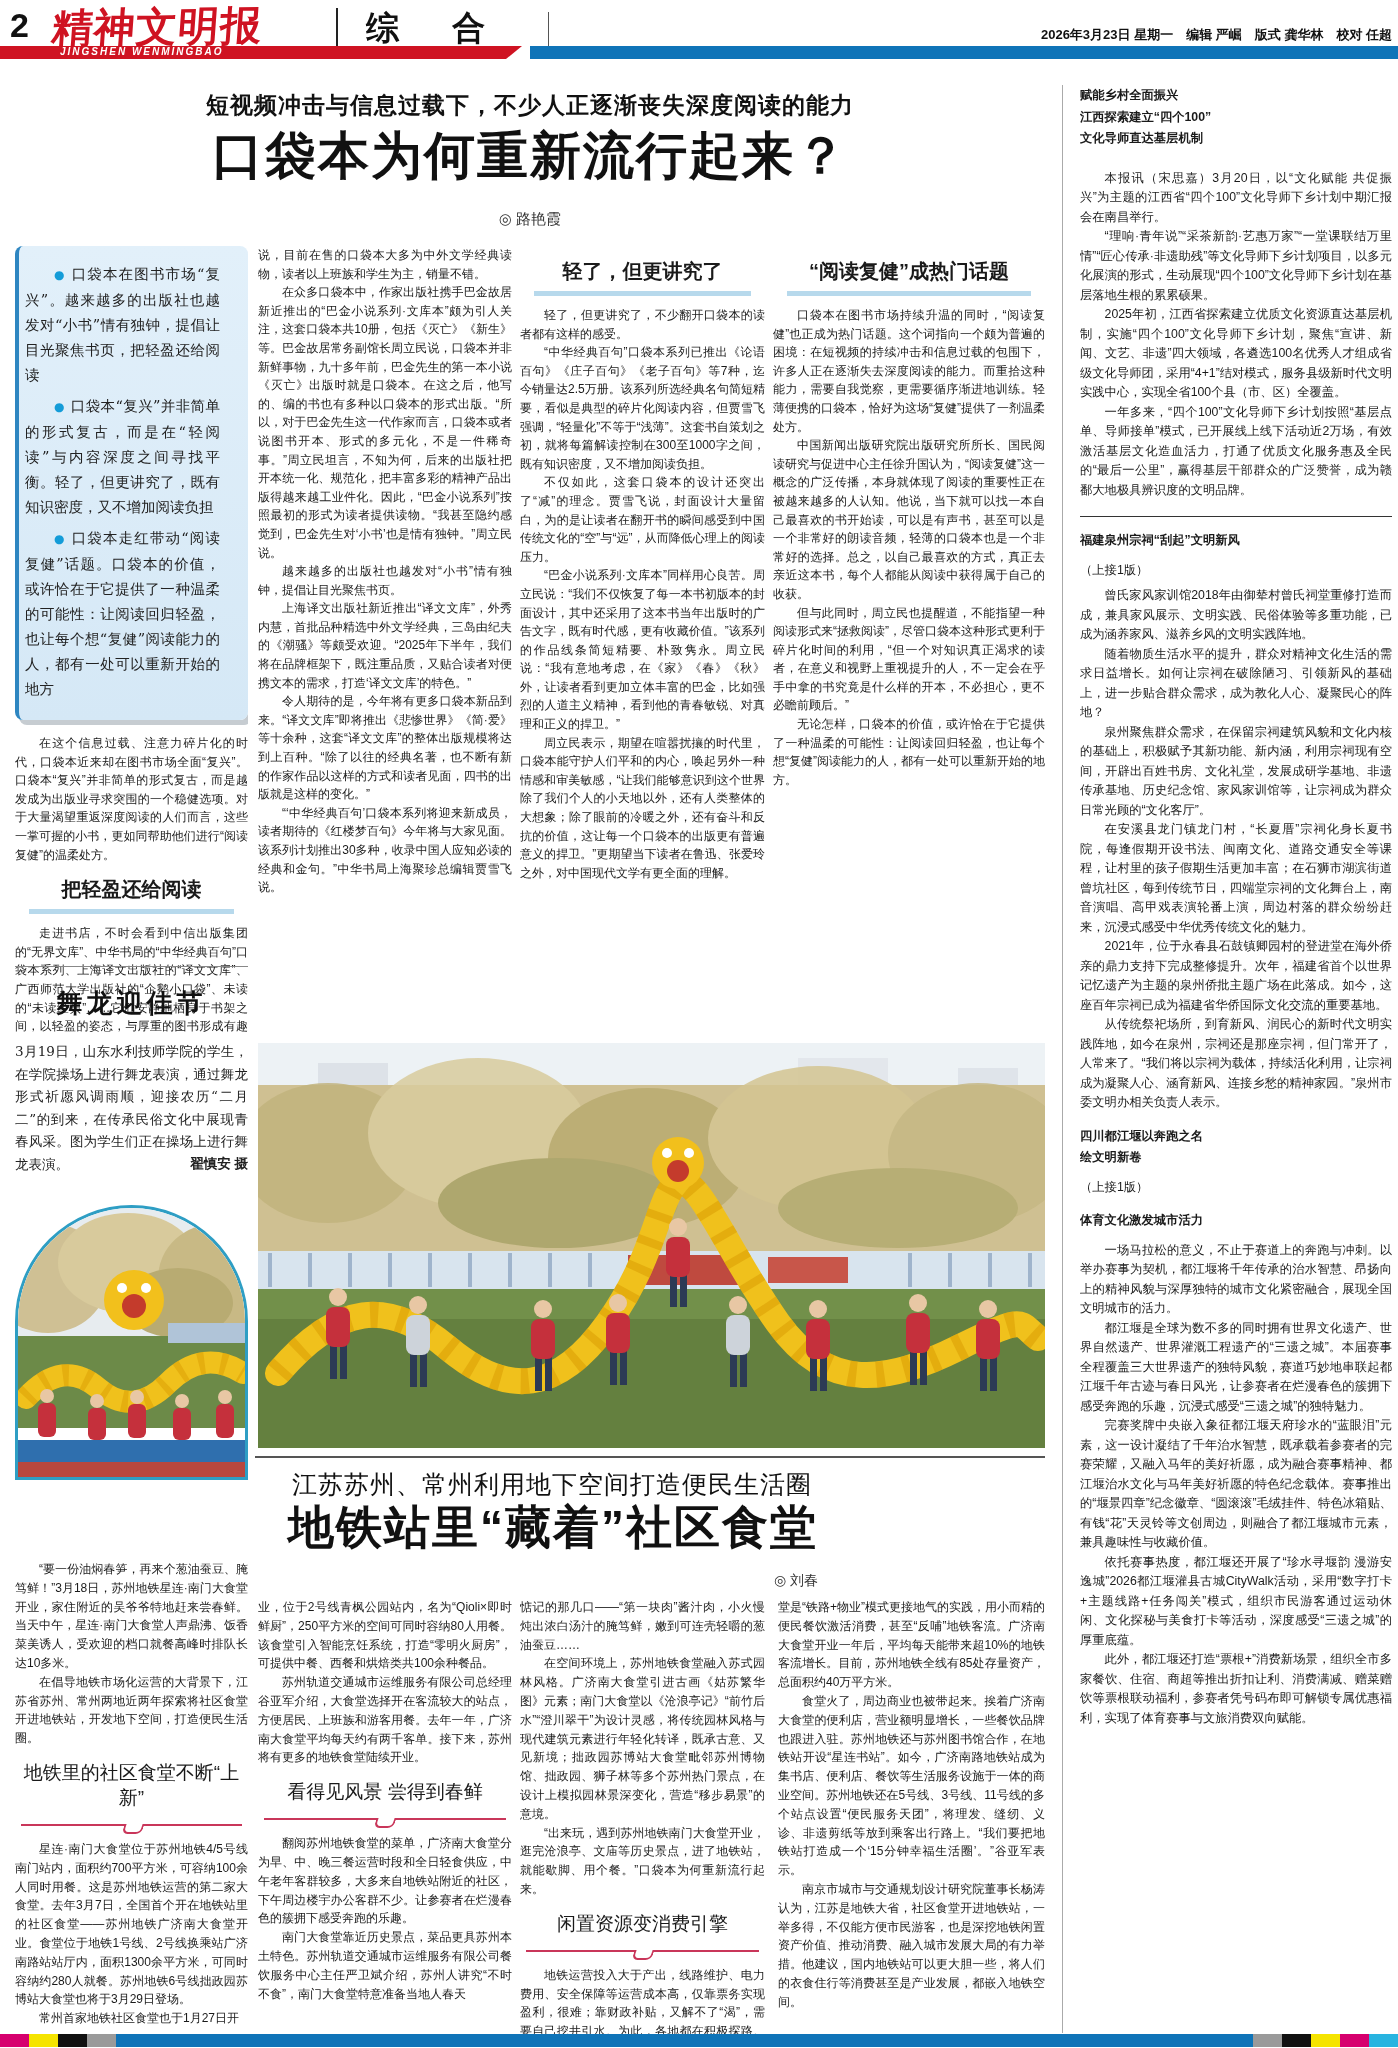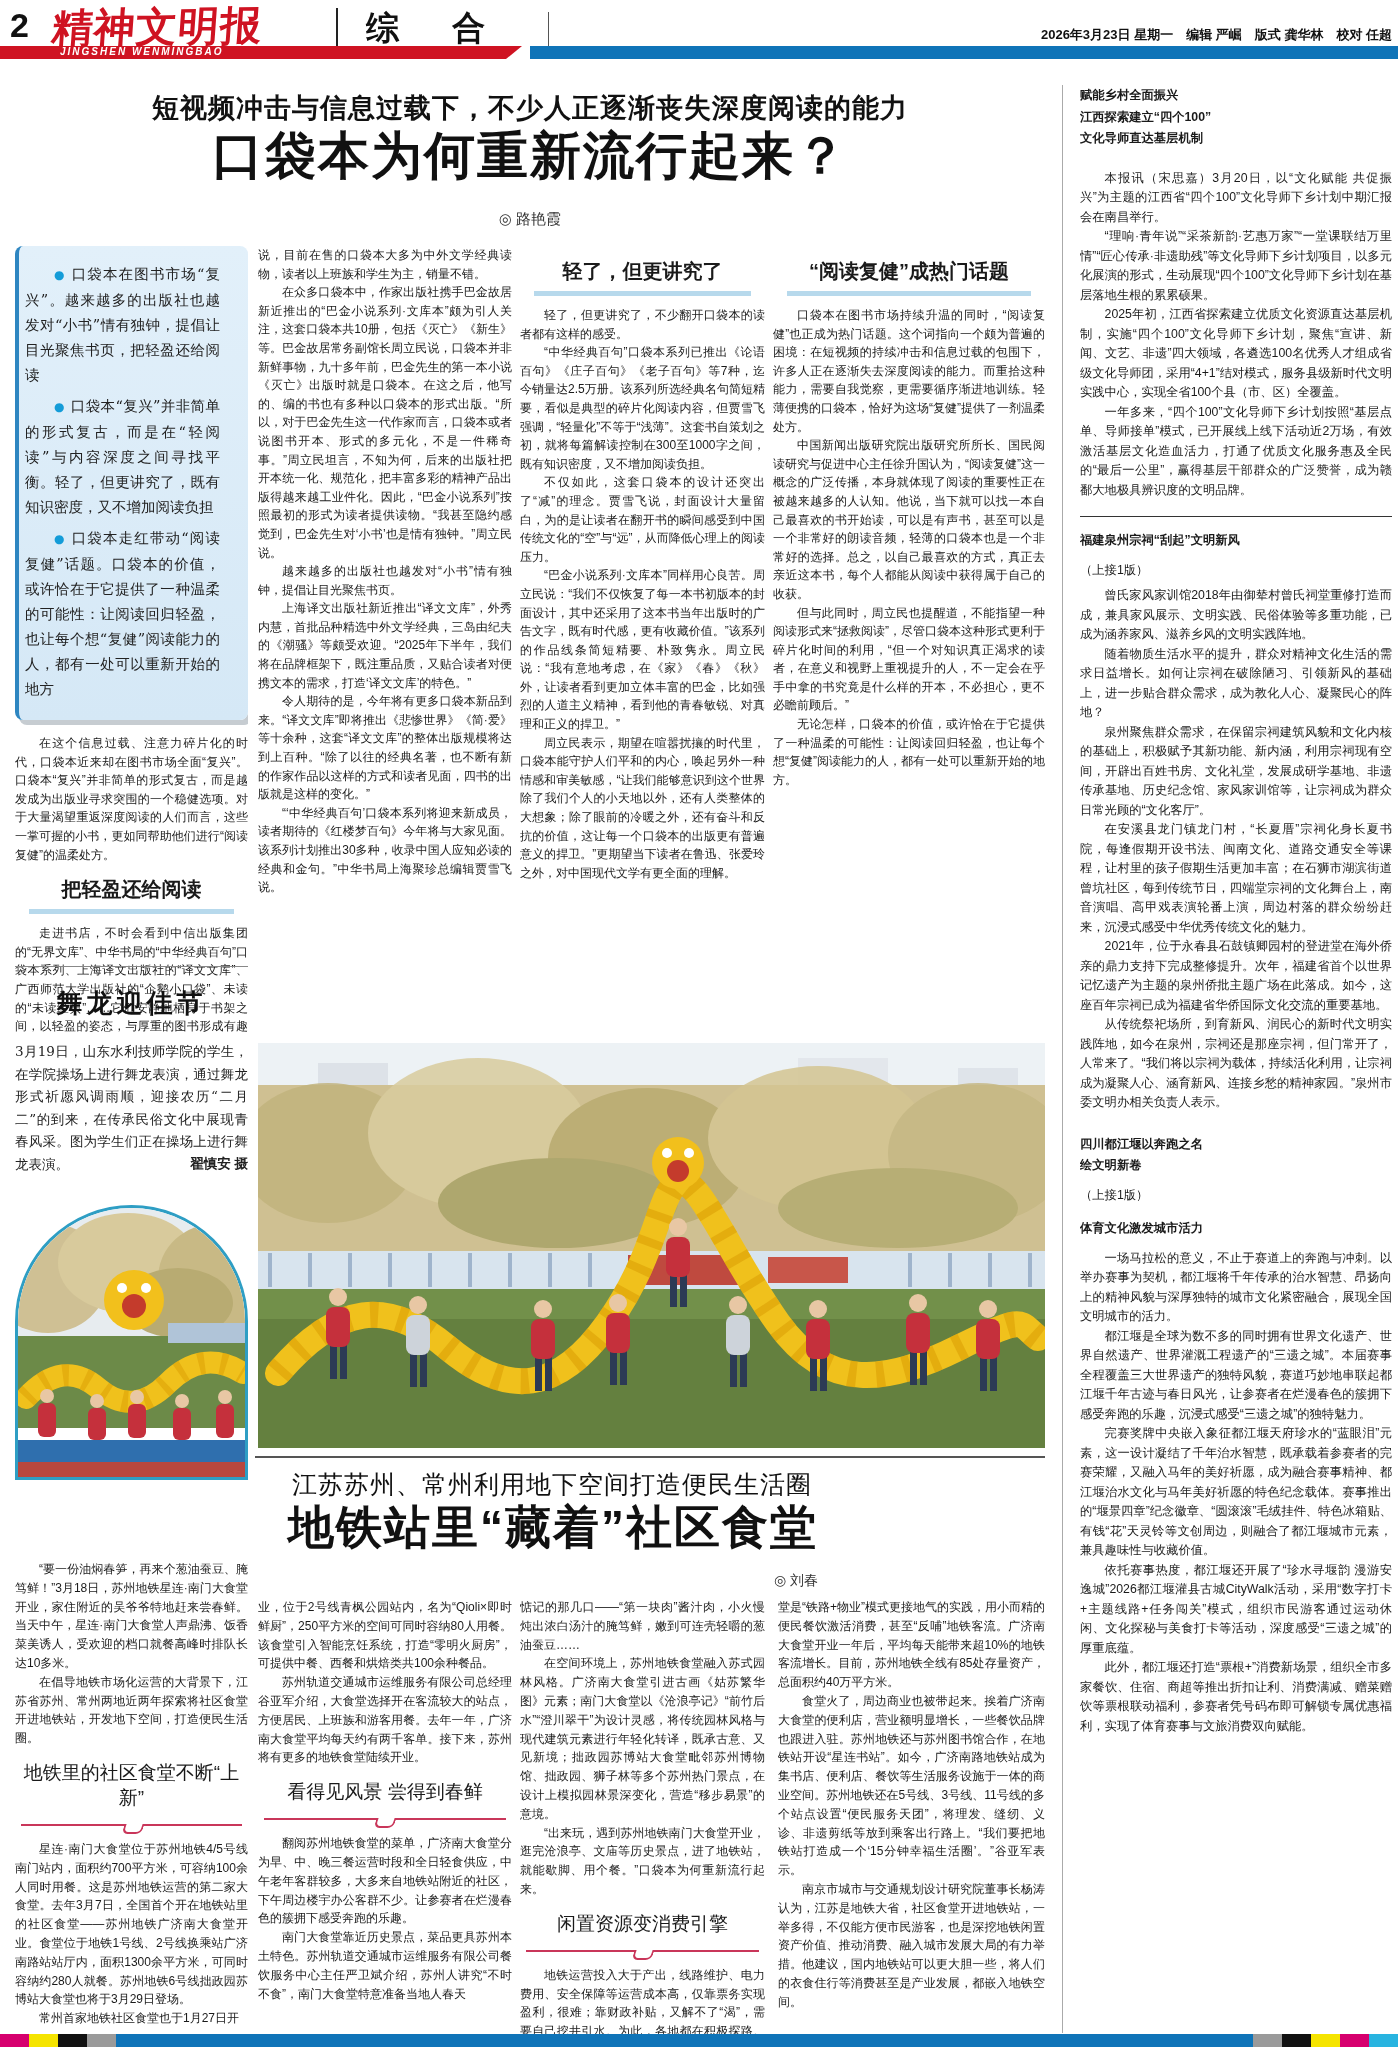--- a/index.html
+++ b/index.html
@@ -14,21 +14,21 @@
         font-family:"DejaVu Serif",serif;transform:skewX(-5deg) rotate(-1deg);letter-spacing:1px;white-space:nowrap}
   .mh-div1{left:336px;top:8px;width:0;height:44px;border-left:2px solid #222}
   .section{left:366px;top:6px;font-size:33px;font-weight:bold;letter-spacing:22px;white-space:nowrap}
   .mh-div2{left:548px;top:12px;width:0;height:40px;border-left:1px solid #555}
   .dateline{right:6px;top:26px;font-size:13px;font-weight:bold;white-space:nowrap}
   .banner-red{left:0;top:46px;width:522px;height:13px;background:#cf1322;
               clip-path:polygon(0 0,100% 0,calc(100% - 16px) 100%,0 100%)}
   .banner-blue{left:530px;top:46px;width:868px;height:13px;background:#0f74b8}
   .pinyin{left:60px;top:46px;font-size:10px;font-style:italic;font-weight:bold;color:#fff;letter-spacing:2px;z-index:2}
   
-  .m-kicker{left:15px;top:90px;width:1030px;text-align:center;font-size:27px;font-weight:600;letter-spacing:1px}
+  .m-kicker{left:15px;top:90px;width:1030px;text-align:center;font-size:23px;font-weight:600;letter-spacing:1px}
   .m-headline{left:15px;top:122px;width:1030px;text-align:center;font-size:51px;font-weight:900;letter-spacing:2px}
   .m-byline{left:15px;top:210px;width:1030px;text-align:center;font-size:15px;color:#333}
   .col{position:absolute;top:246px;height:786px;overflow:hidden;text-align:justify;
        font-size:12px;line-height:18.6px;color:#1a1a1a}
   .bcol{position:absolute;top:1598px;height:438px;overflow:hidden;text-align:justify;
        font-size:12px;line-height:18.8px;color:#1a1a1a}
   .subA{font-size:20px;font-weight:bold;text-align:center;text-indent:0;line-height:26px;
         margin:12px 14px 10px 14px;padding-bottom:7px;
         border-bottom:5px solid #b7d9ec}
   .subB{font-size:19px;font-weight:normal;text-align:center;text-indent:0;line-height:25px;
@@ -319,21 +319,21 @@
   <div>
     <p class="r-head2">福建泉州宗祠“刮起”文明新风</p>
     <p class="r-note">（上接1版）</p>
     <p>曾氏家风家训馆2018年由御辇村曾氏祠堂重修打造而成，兼具家风展示、文明实践、民俗体验等多重功能，已成为涵养家风、滋养乡风的文明实践阵地。</p>
     <p>随着物质生活水平的提升，群众对精神文化生活的需求日益增长。如何让宗祠在破除陋习、引领新风的基础上，进一步贴合群众需求，成为教化人心、凝聚民心的阵地？</p>
     <p>泉州聚焦群众需求，在保留宗祠建筑风貌和文化内核的基础上，积极赋予其新功能、新内涵，利用宗祠现有空间，开辟出百姓书房、文化礼堂，发展成研学基地、非遗传承基地、历史纪念馆、家风家训馆等，让宗祠成为群众日常光顾的“文化客厅”。</p>
     <p>在安溪县龙门镇龙门村，“长夏厝”宗祠化身长夏书院，每逢假期开设书法、闽南文化、道路交通安全等课程，让村里的孩子假期生活更加丰富；在石狮市湖滨街道曾坑社区，每到传统节日，四端堂宗祠的文化舞台上，南音演唱、高甲戏表演轮番上演，周边村落的群众纷纷赶来，沉浸式感受中华优秀传统文化的魅力。</p>
     <p>2021年，位于永春县石鼓镇卿园村的登进堂在海外侨亲的鼎力支持下完成整修提升。次年，福建省首个以世界记忆遗产为主题的泉州侨批主题广场在此落成。如今，这座百年宗祠已成为福建省华侨国际文化交流的重要基地。</p>
     <p>从传统祭祀场所，到育新风、润民心的新时代文明实践阵地，如今在泉州，宗祠还是那座宗祠，但门常开了，人常来了。“我们将以宗祠为载体，持续活化利用，让宗祠成为凝聚人心、涵育新风、连接乡愁的精神家园。”泉州市委文明办相关负责人表示。</p>
   </div>
-  <div style="margin-top:22px">
+  <div style="margin-top:14px">
     <p class="r-head1">四川都江堰以奔跑之名</p>
     <p class="r-head1">绘文明新卷</p>
     <p class="r-note">（上接1版）</p>
     <p class="r-sub">体育文化激发城市活力</p>
     <p>一场马拉松的意义，不止于赛道上的奔跑与冲刺。以举办赛事为契机，都江堰将千年传承的治水智慧、昂扬向上的精神风貌与深厚独特的城市文化紧密融合，展现全国文明城市的活力。</p>
     <p>都江堰是全球为数不多的同时拥有世界文化遗产、世界自然遗产、世界灌溉工程遗产的“三遗之城”。本届赛事全程覆盖三大世界遗产的独特风貌，赛道巧妙地串联起都江堰千年古迹与春日风光，让参赛者在烂漫春色的簇拥下感受奔跑的乐趣，沉浸式感受“三遗之城”的独特魅力。</p>
     <p>完赛奖牌中央嵌入象征都江堰天府珍水的“蓝眼泪”元素，这一设计凝结了千年治水智慧，既承载着参赛者的完赛荣耀，又融入马年的美好祈愿，成为融合赛事精神、都江堰治水文化与马年美好祈愿的特色纪念载体。赛事推出的“堰景四章”纪念徽章、“圆滚滚”毛绒挂件、特色冰箱贴、有钱“花”天灵铃等文创周边，则融合了都江堰城市元素，兼具趣味性与收藏价值。</p>
     <p>依托赛事热度，都江堰还开展了“珍水寻堰韵 漫游安逸城”2026都江堰灌县古城CityWalk活动，采用“数字打卡+主题线路+任务闯关”模式，组织市民游客通过运动休闲、文化探秘与美食打卡等活动，深度感受“三遗之城”的厚重底蕴。</p>
     <p>此外，都江堰还打造“票根+”消费新场景，组织全市多家餐饮、住宿、商超等推出折扣让利、消费满减、赠菜赠饮等票根联动福利，参赛者凭号码布即可解锁专属优惠福利，实现了体育赛事与文旅消费双向赋能。</p>
   </div>

